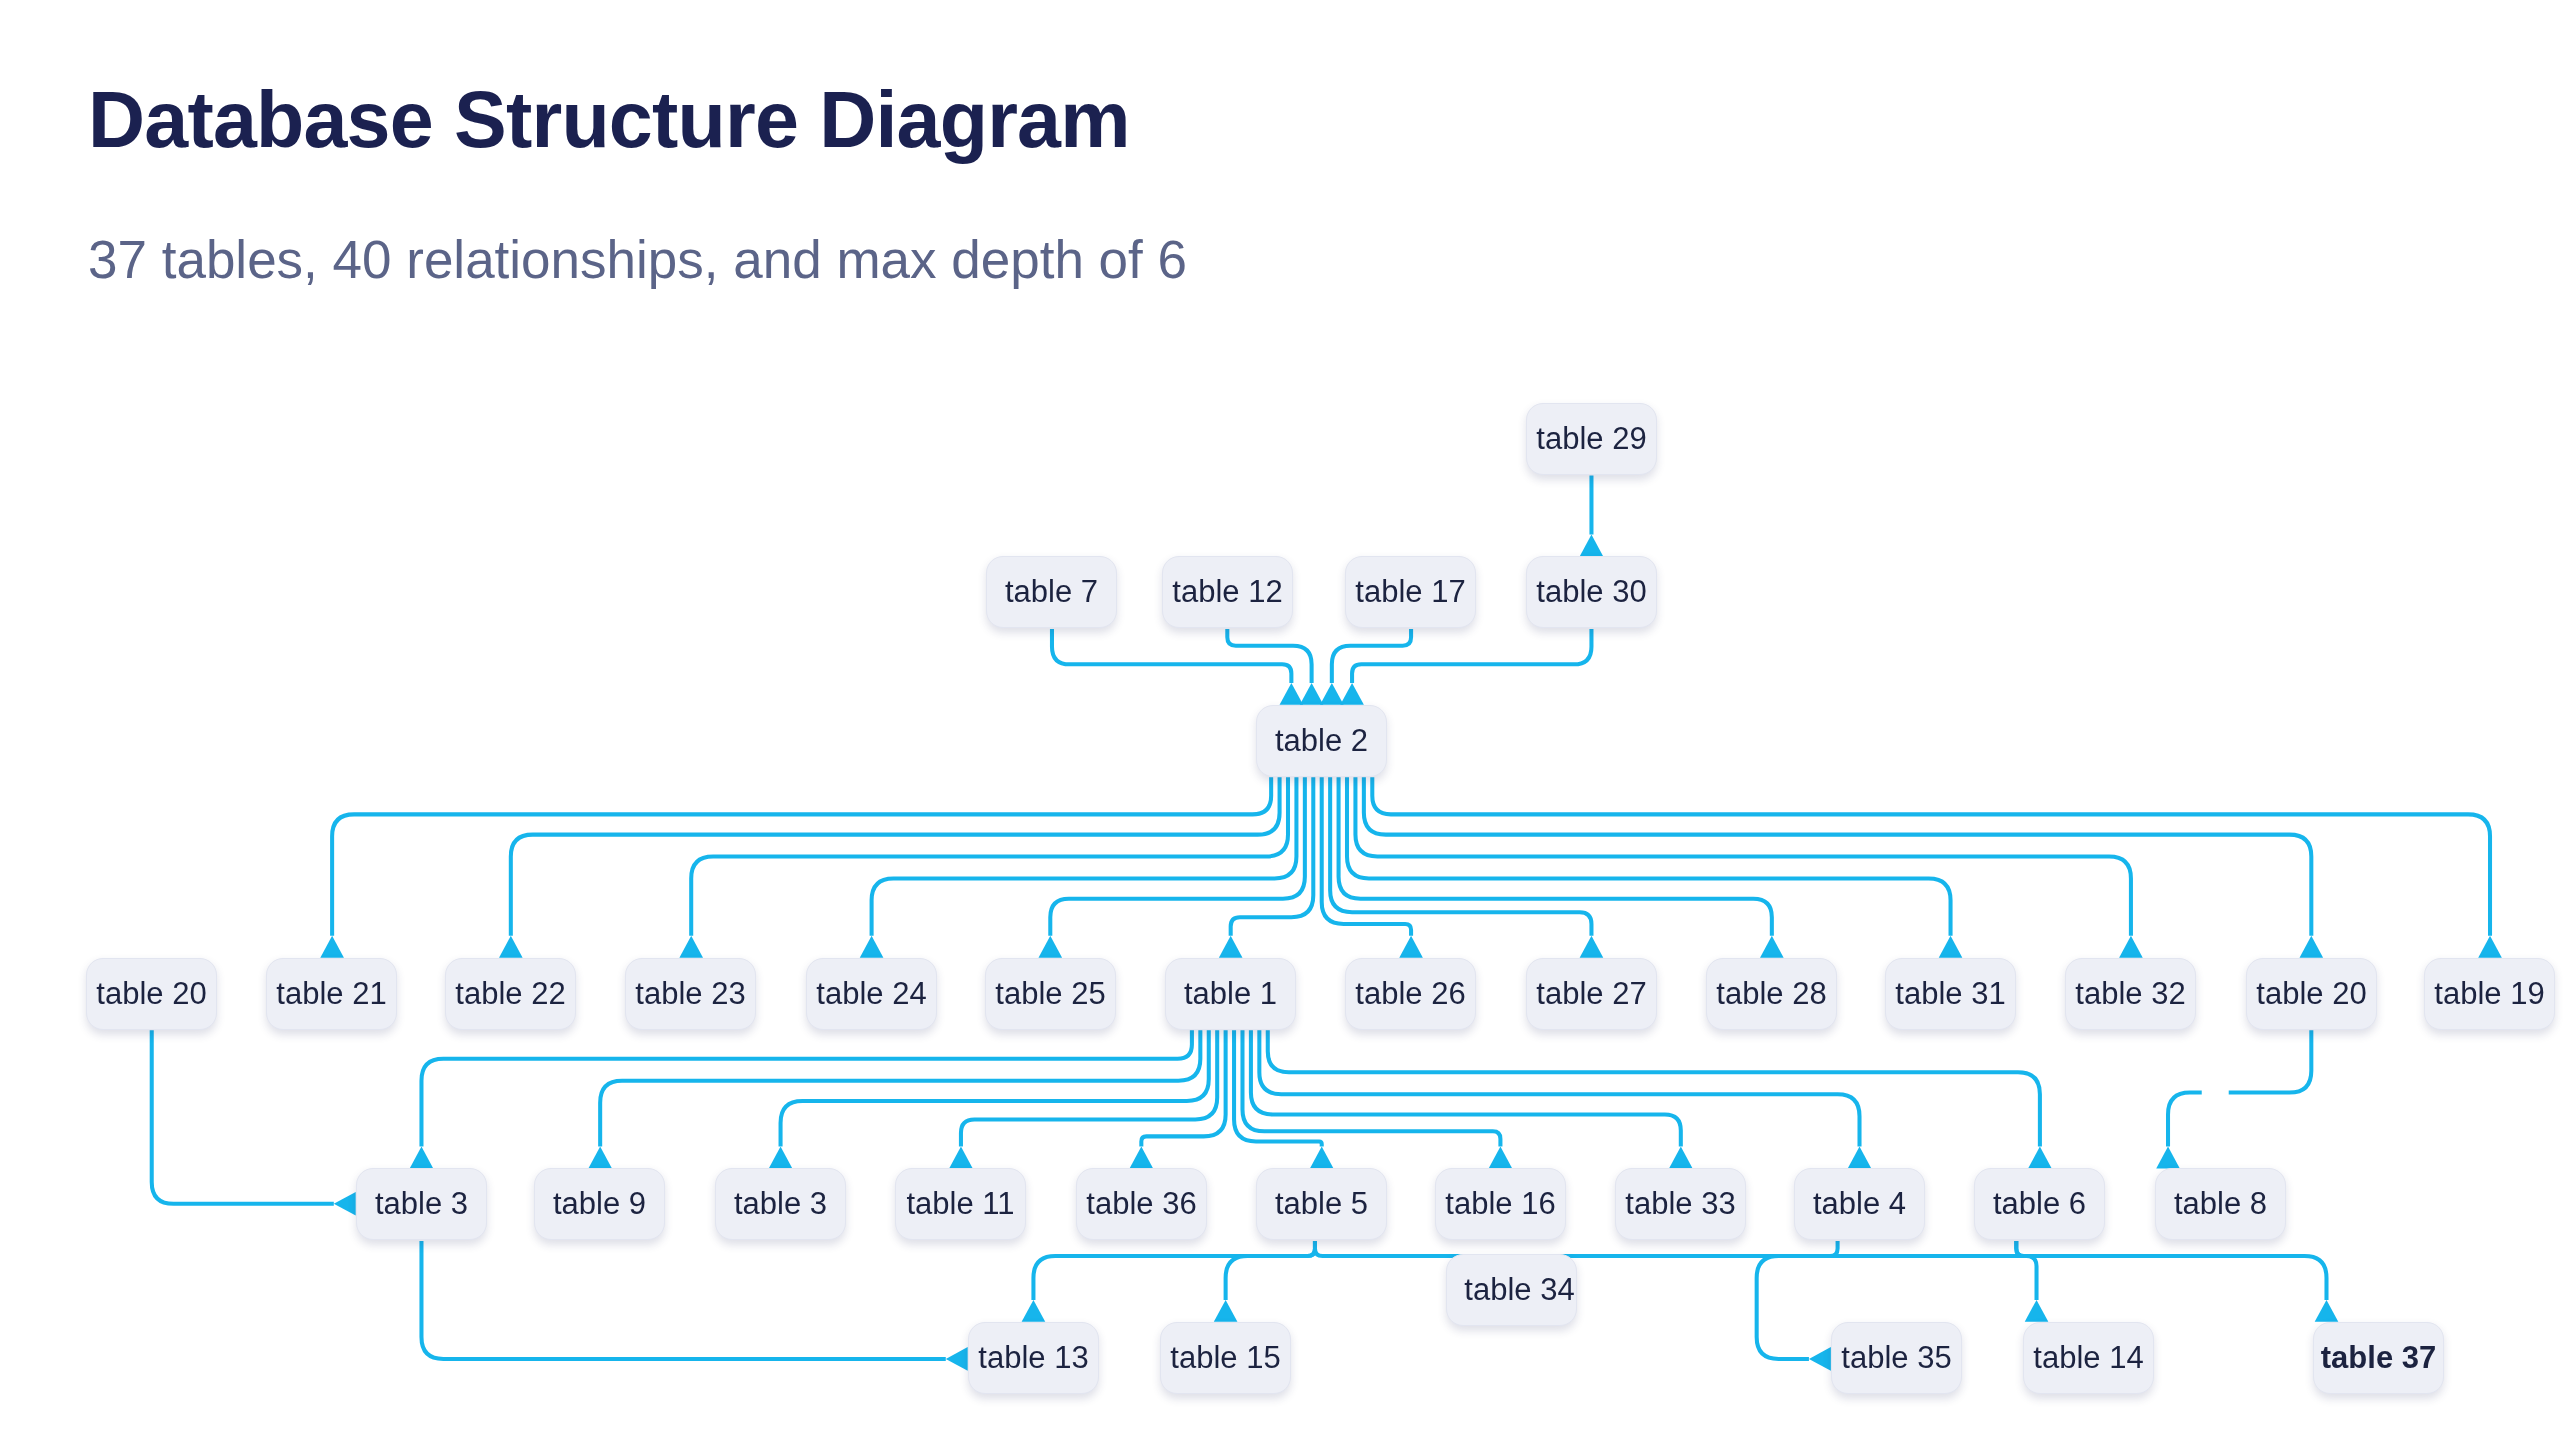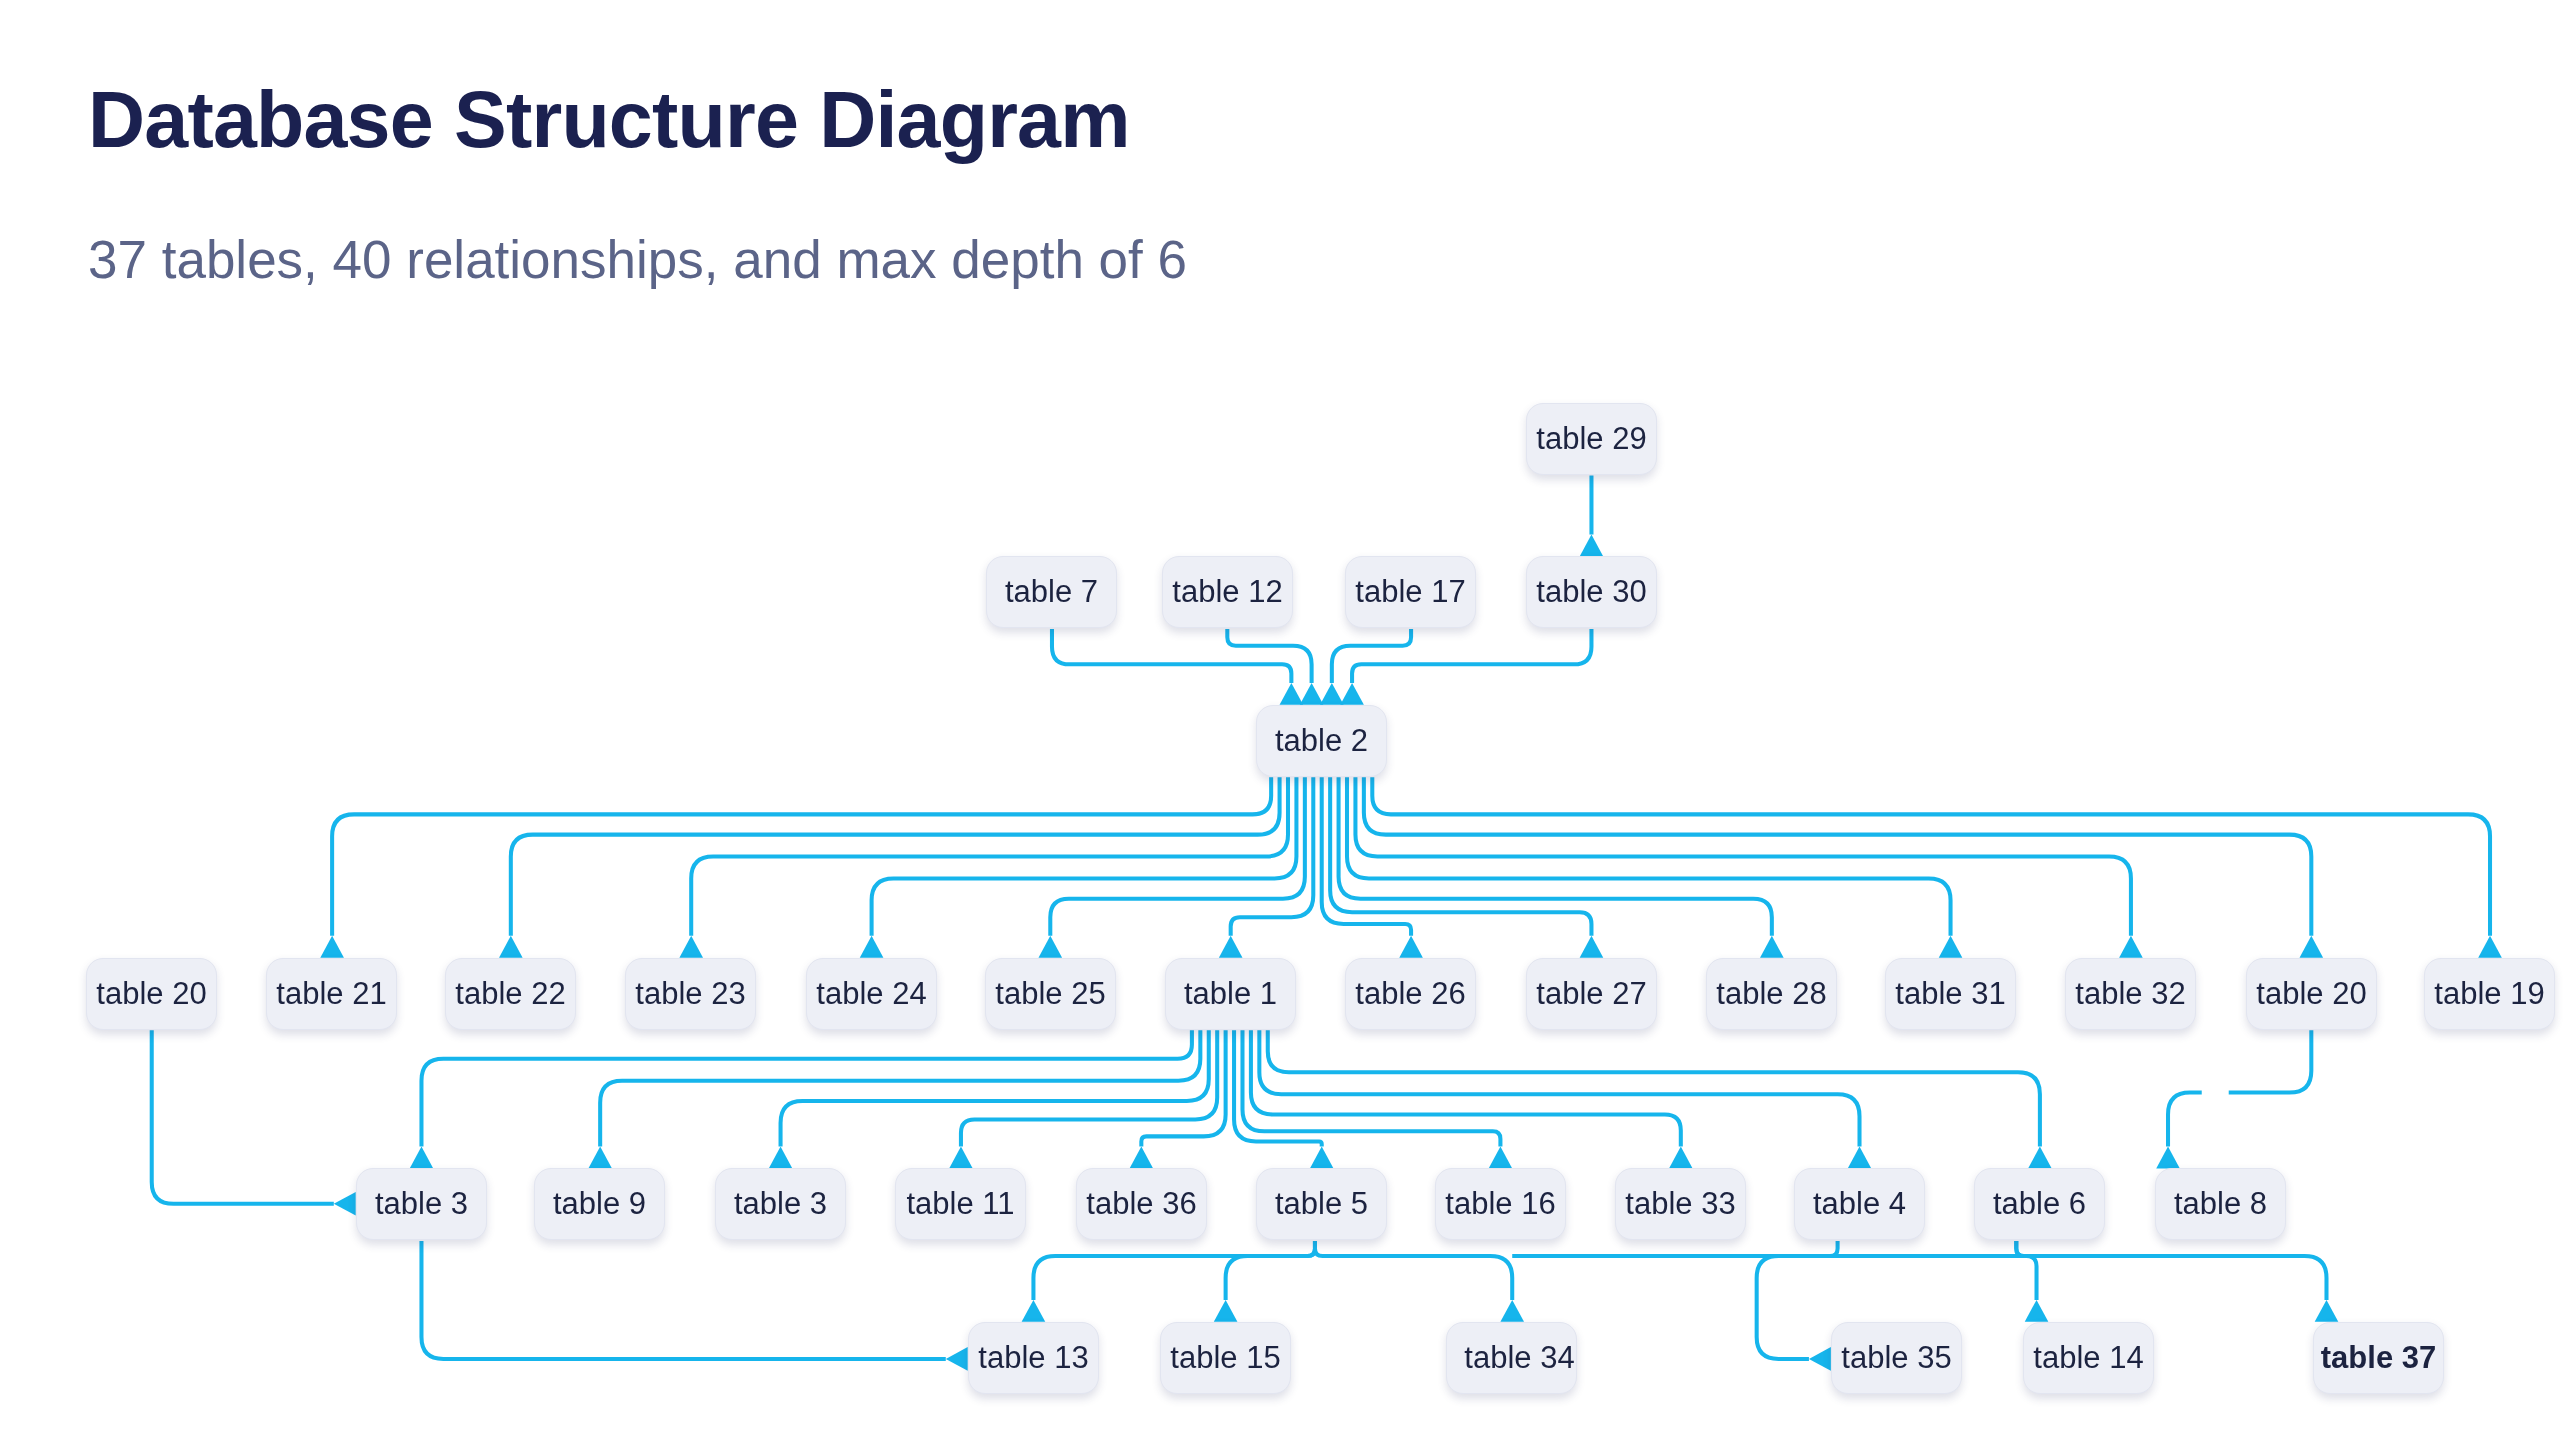--- a/index.html
+++ b/index.html
@@ -133,20 +133,20 @@
         <div class="node" style="left: 895px; top: 1168px;">table 11</div>
         <div class="node" style="left: 1076px; top: 1168px;">table 36</div>
         <div class="node" style="left: 1256px; top: 1168px;">table 5</div>
         <div class="node" style="left: 1435px; top: 1168px;">table 16</div>
         <div class="node" style="left: 1615px; top: 1168px;">table 33</div>
         <div class="node" style="left: 1794px; top: 1168px;">table 4</div>
         <div class="node" style="left: 1974px; top: 1168px;">table 6</div>
         <div class="node" style="left: 2155px; top: 1168px;">table 8</div>
         <div class="node" style="left: 968px; top: 1322px;">table 13</div>
         <div class="node" style="left: 1160px; top: 1322px;">table 15</div>
-        <div class="node" style="left: 1446px; top: 1322px; padding-left: 16px;">table 34</div>
+        <div class="node" style="left: 1446px; top: 1254px; padding-left: 16px;">table 34</div>
         <div class="node" style="left: 1831px; top: 1322px;">table 35</div>
         <div class="node" style="left: 2023px; top: 1322px;">table 14</div>
         <div class="node" style="left: 2313px; top: 1322px; font-weight: bold;">table 37</div>
       </div>
   </div>
 </div>
 
 
 </body></html>

